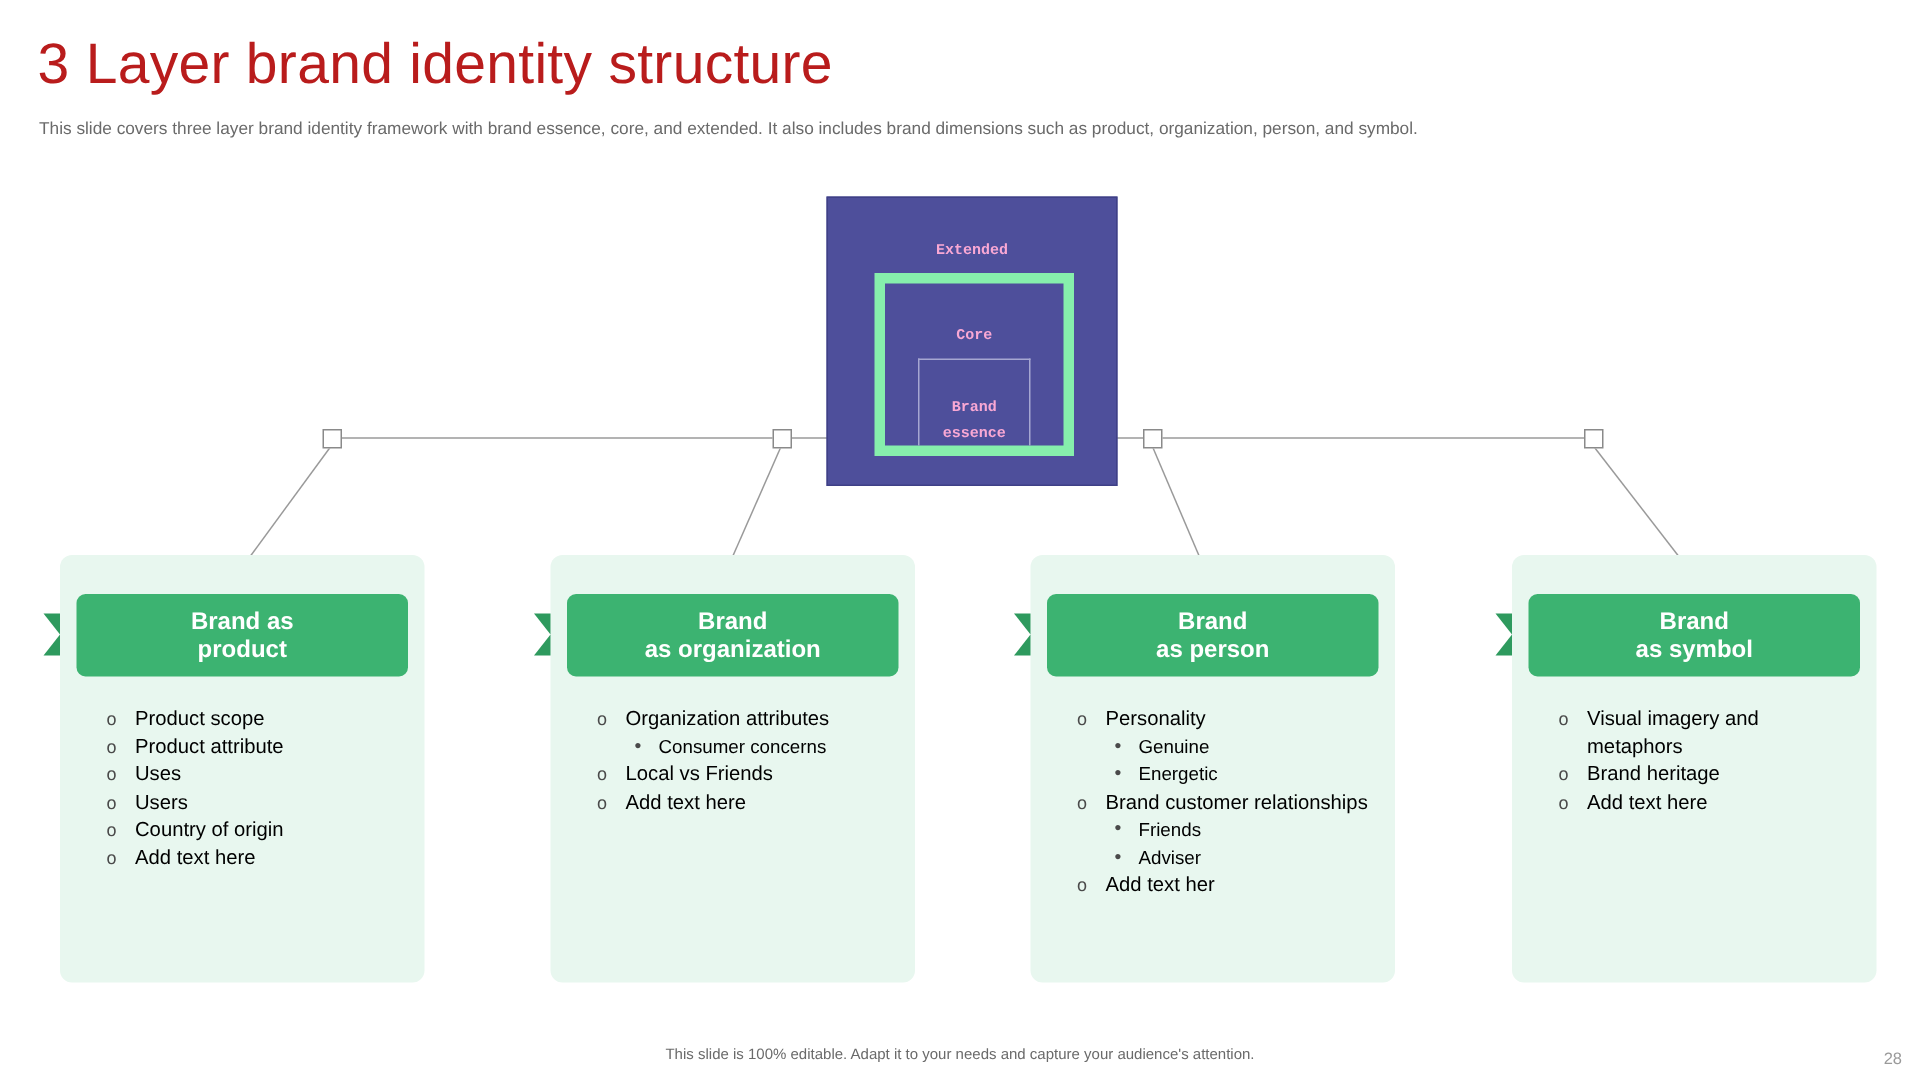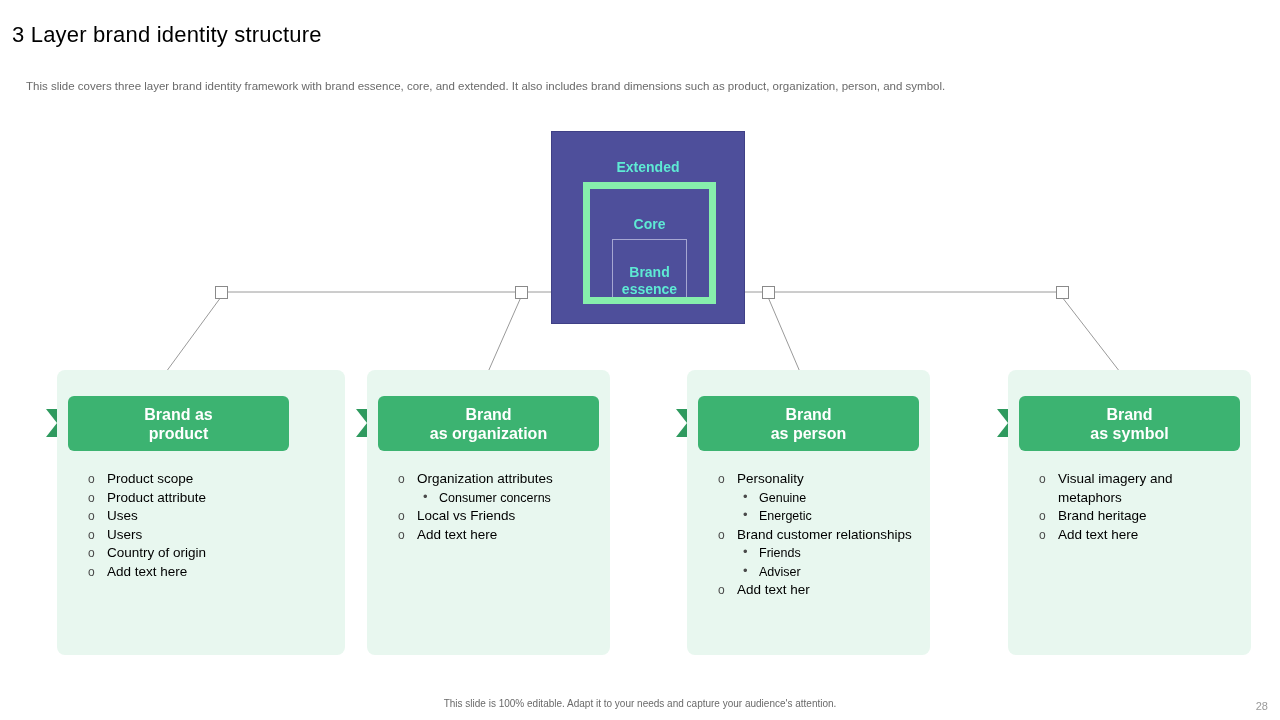--- a/index.html
+++ b/index.html
@@ -11,24 +11,24 @@
     height: 720px;
     background: #ffffff;
     font-family: "Liberation Sans", sans-serif;
     overflow: hidden;
     position: relative;
   }
 
   
   .slide-title {
     position: absolute;
-    left: 12px;
+    left: 25px;
     top: 22px;
-    font-size: 22px;
-    color: #000000;
+    font-size: 38px;
+    color: #b91c1c;
     font-weight: 400;
     letter-spacing: 0.2px;
     white-space: nowrap;
   }
   .slide-subtitle {
     position: absolute;
     left: 26px;
     top: 80px;
     font-size: 11.5px;
     color: #6a6a6a;
@@ -40,25 +40,26 @@
   .layers {
     position: absolute;
     left: 551px;
     top: 131px;
     width: 192px;
     height: 191px;
     background: #4e4f9b;
     border: 1px solid #3f4086;
   }
   .layer-label {
-    color: #5eead4;
+    color: #f9a8d4;
     font-weight: bold;
     text-align: center;
-    font-size: 14px;
+    font-size: 10px;
     line-height: 17px;
+    font-family: Liberation Mono, monospace;
   }
   .layer-extended-label {
     position: absolute;
     left: 0;
     top: 27px;
     width: 100%;
   }
   .layer-core {
     position: absolute;
     left: 31px;
@@ -220,21 +221,21 @@
   <div class="layer-label layer-extended-label">Extended</div>
   <div class="layer-core">
     <div class="layer-label layer-core-label">Core</div>
     <div class="layer-essence">
       <div class="layer-label layer-essence-label">Brand
 essence</div>
     </div>
   </div>
 </div>
 
-<div class="card" style="left:57px;padding-left:45px;">
+<div class="card" style="left:40px;">
   <div class="ribbon"></div>
   <div class="card-header">Brand as
 product</div>
   <div class="bullets">
     <div class="b1">Product scope</div>
     <div class="b1">Product attribute</div>
     <div class="b1">Uses</div>
     <div class="b1">Users</div>
     <div class="b1">Country of origin</div>
     <div class="b1">Add text here</div>

